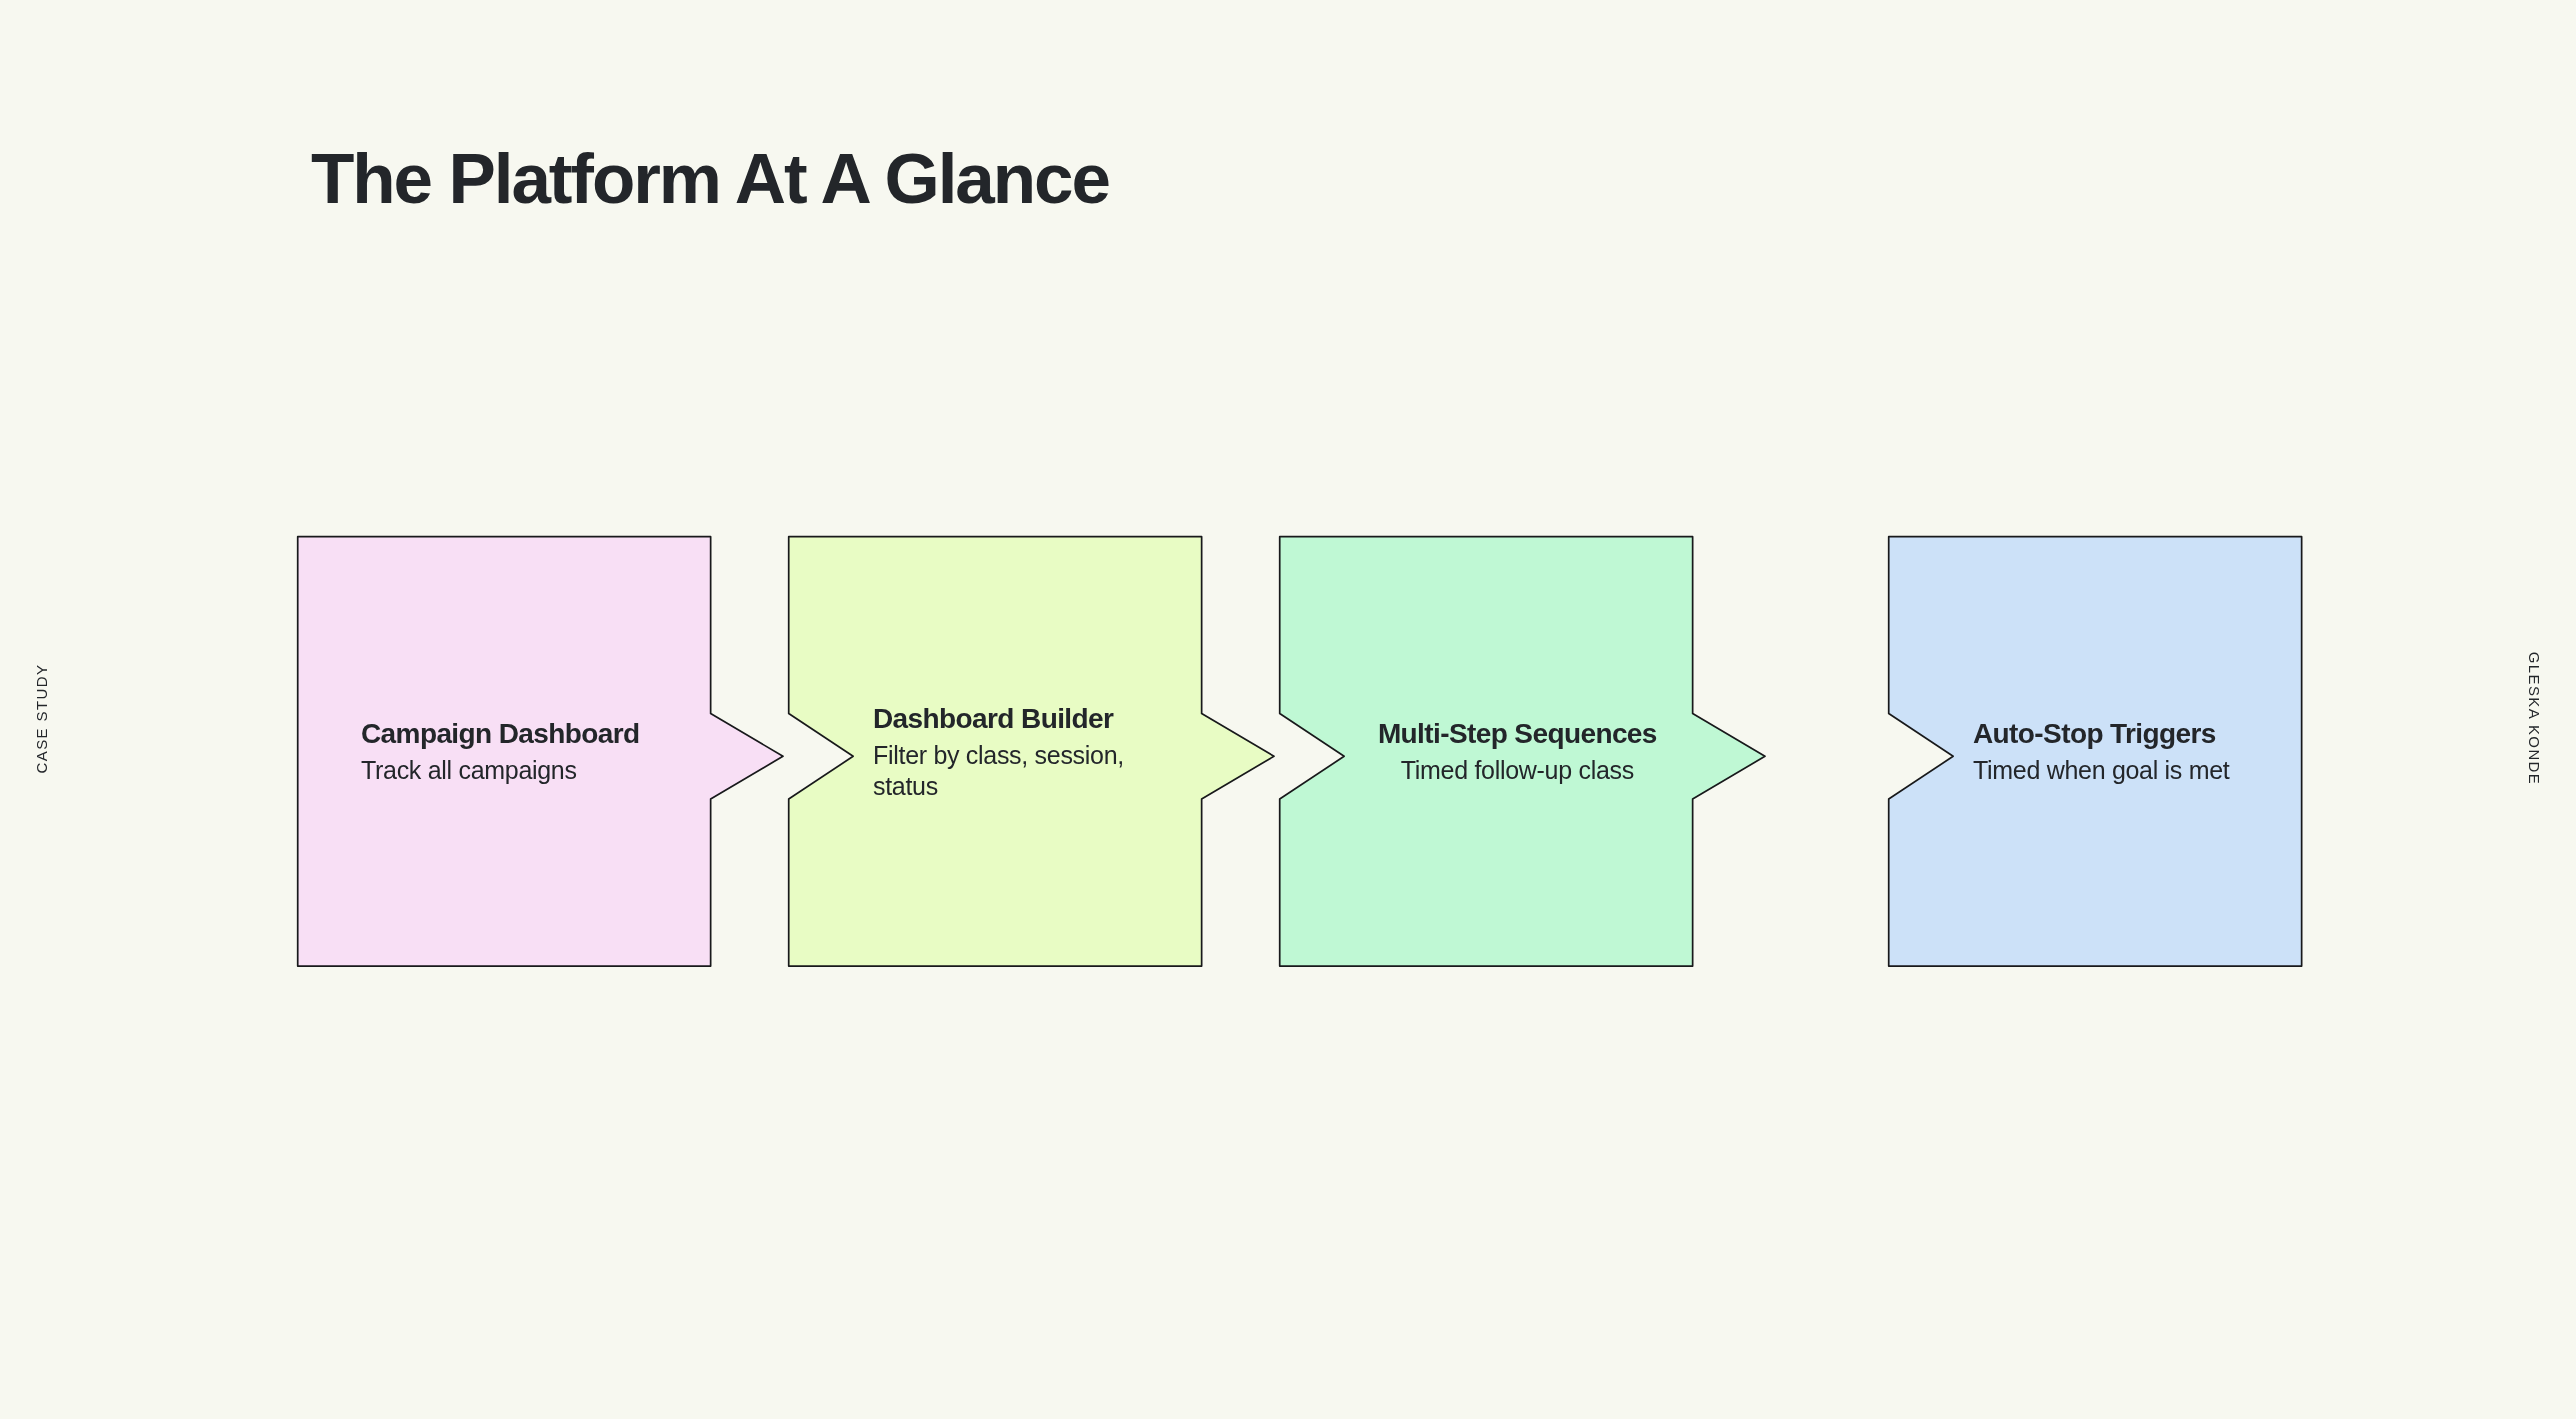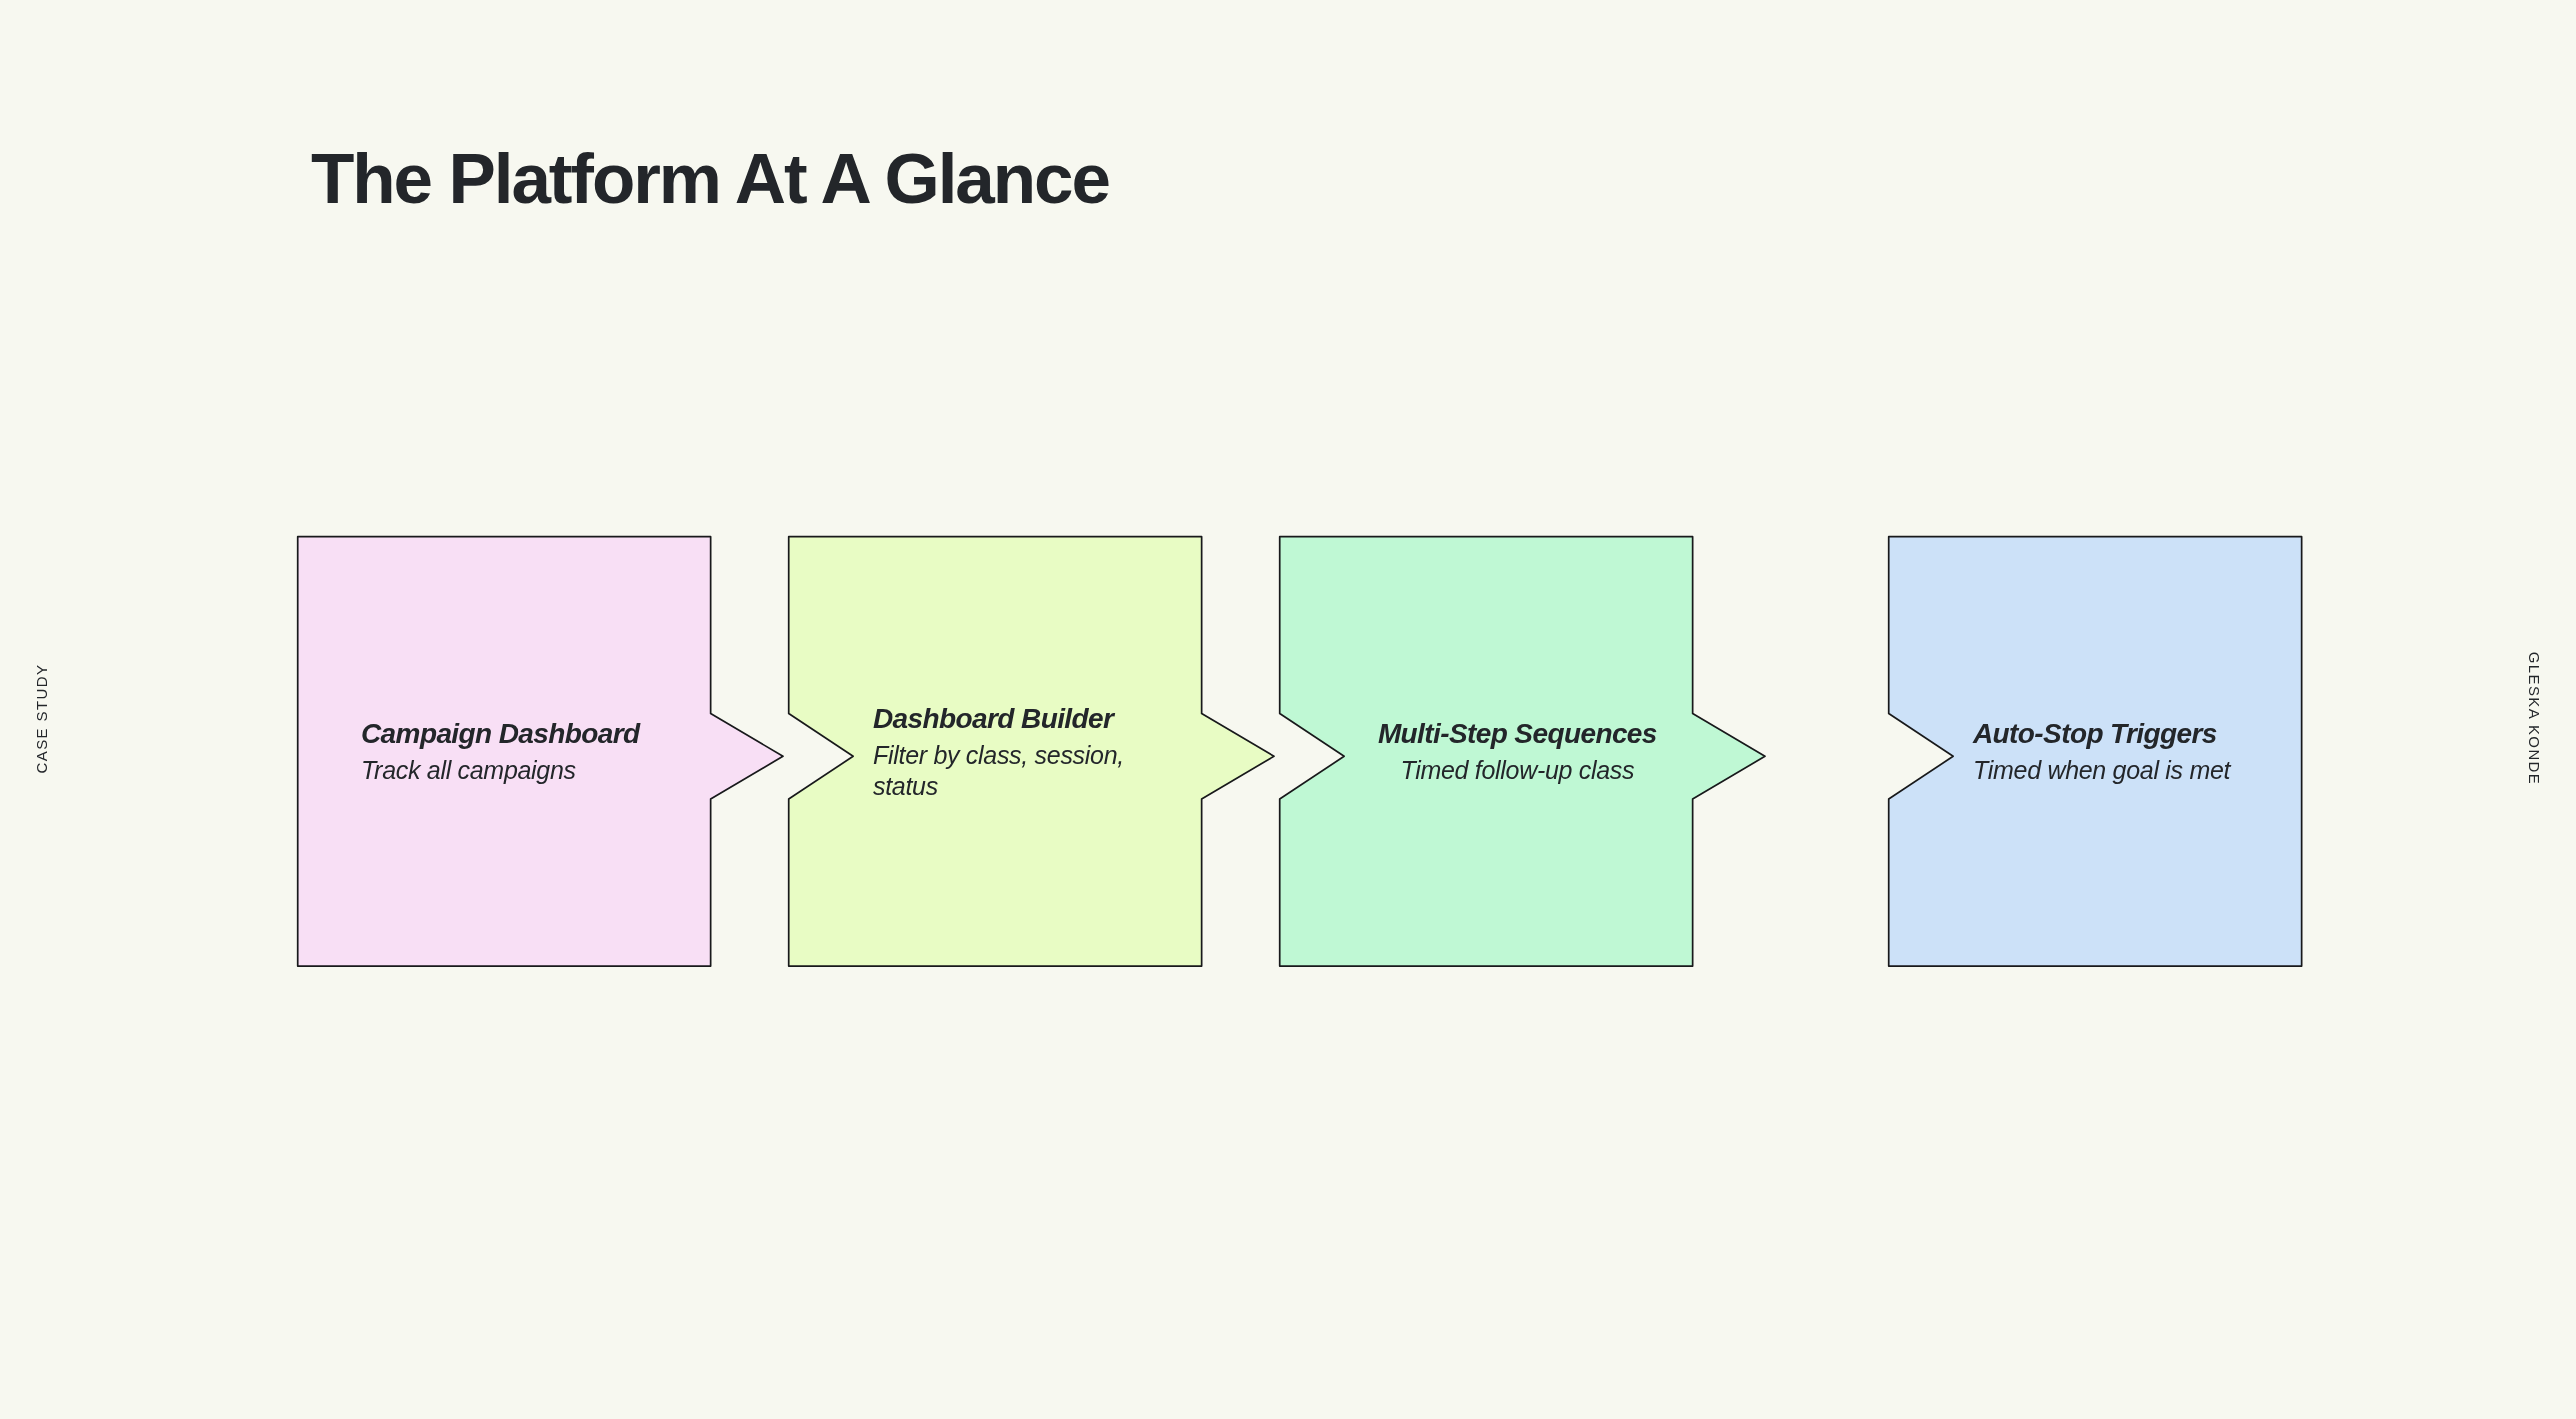--- a/index.html
+++ b/index.html
@@ -57,21 +57,20 @@
   }
 
   
   .flow {
     position: absolute;
     left: 0;
     top: 0;
     width: 2576px;
     height: 1344px;
     pointer-events: none;
-    font-style: italic;
   }
   .card {
     position: absolute;
     top: 536px;
     width: 488px;   
     height: 432px;
     pointer-events: auto;
   }
   .card svg {
     position: absolute;

